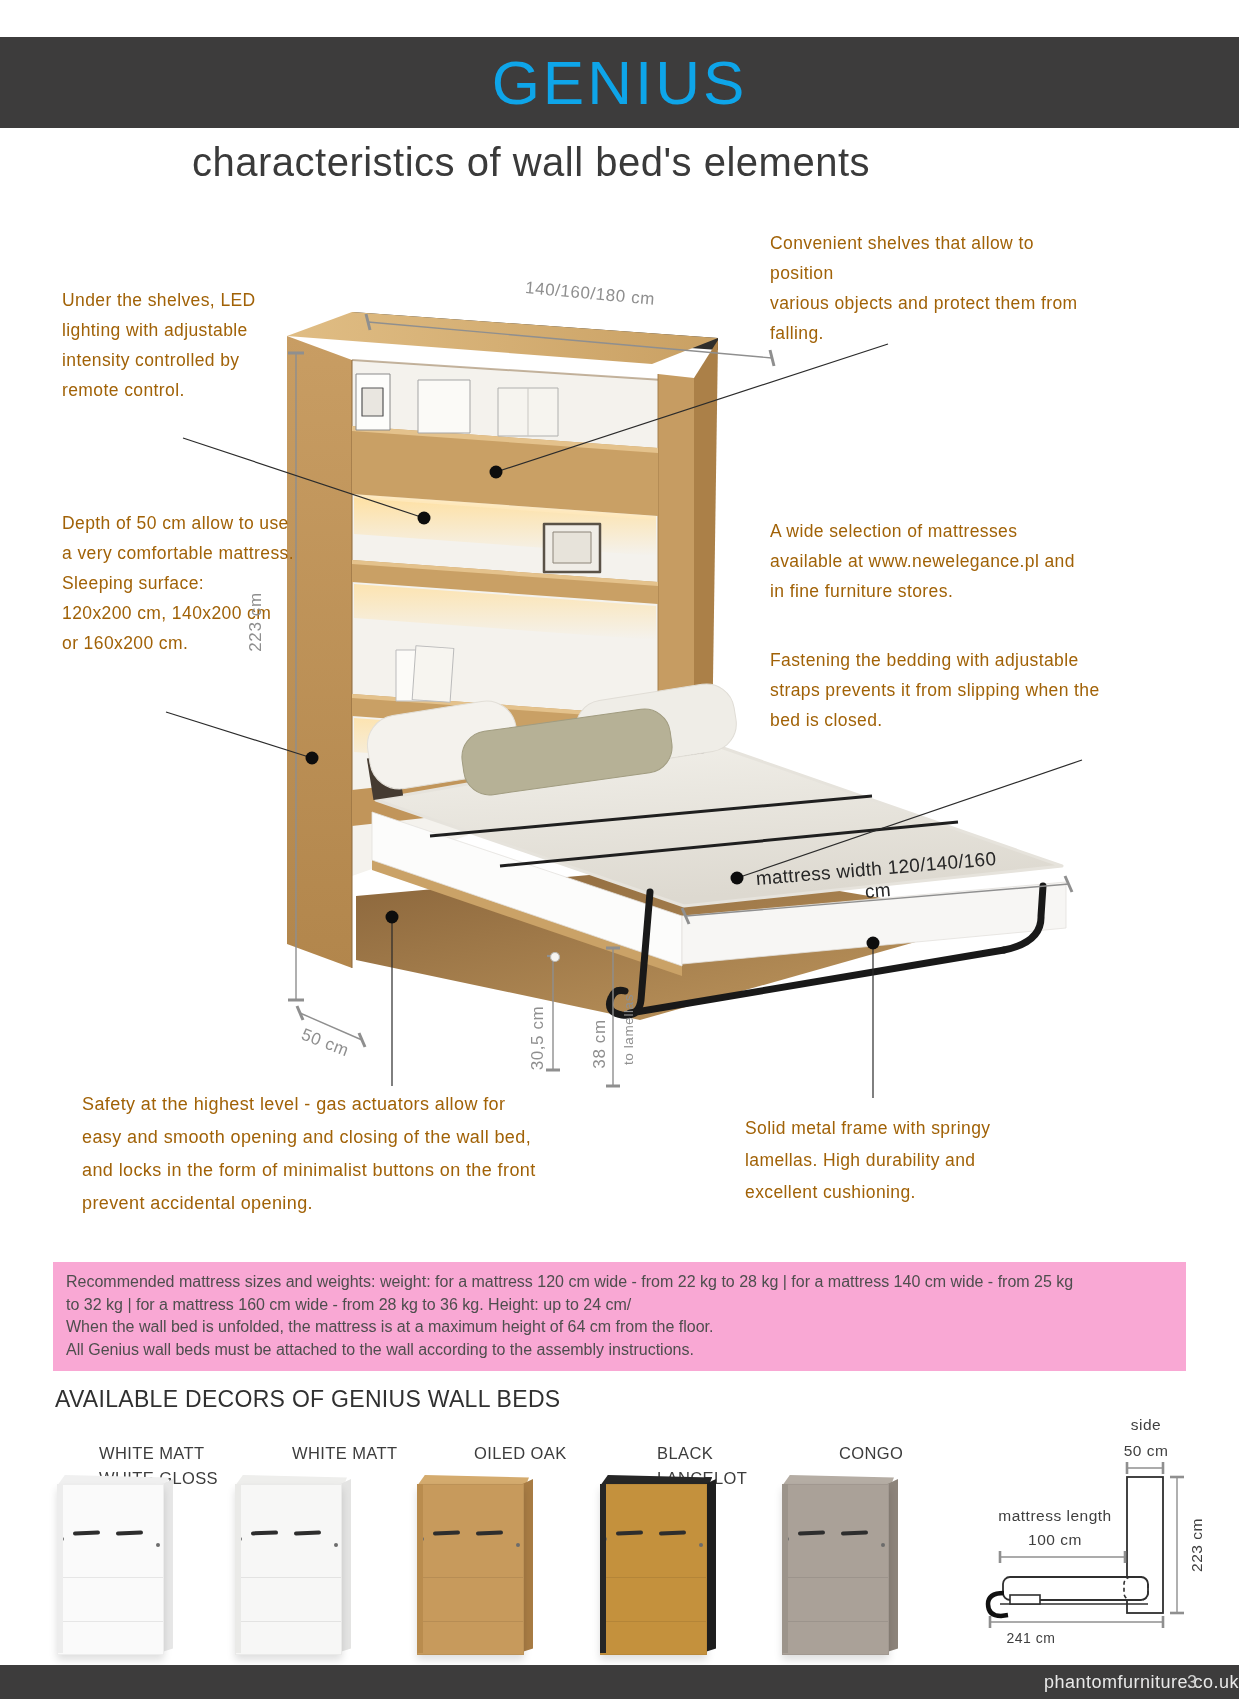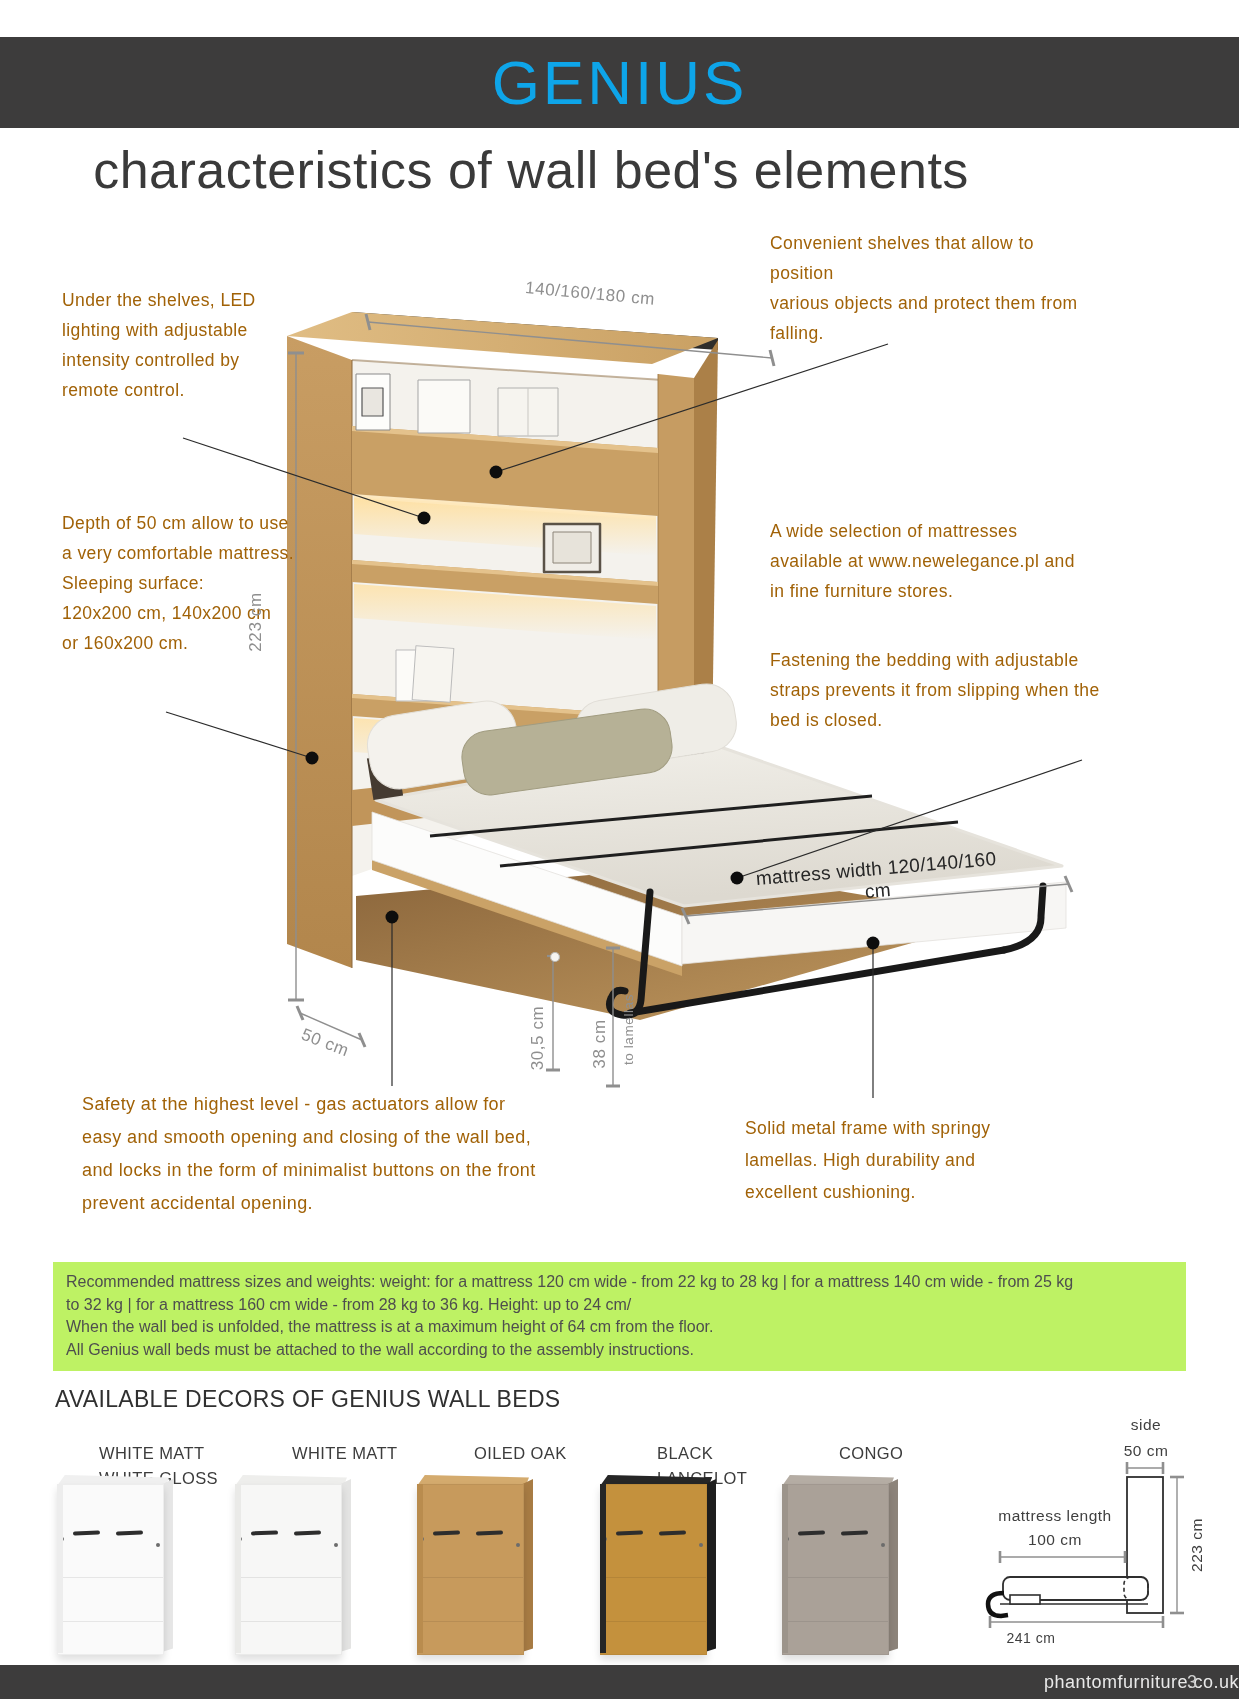--- a/index.html
+++ b/index.html
@@ -3,21 +3,21 @@
 <meta charset="utf-8">
 <style>
   html,body{margin:0;padding:0;}
   body{width:1239px;height:1699px;position:relative;background:#ffffff;overflow:hidden;
        font-family:"Liberation Sans","DejaVu Sans",sans-serif;color:#4b4b4b;}
   .abs{position:absolute;}
   
   .bar{position:absolute;left:0;width:1239px;background:#3d3c3c;}
   #header-bar{top:37px;height:91px;display:flex;align-items:center;justify-content:center;}
   #header-title{color:#0ea5e9;font-size:62px;font-weight:200;letter-spacing:3px;}
-  #subtitle{top:140px;left:0;width:1062px;text-align:center;font-size:52px;font-weight:300;
+  #subtitle{top:140px;left:0;width:1062px;text-align:center;font-size:40px;font-weight:300;
             color:#3a3a3a;letter-spacing:.5px;}
   #footer-bar{top:1665px;height:34px;}
   #footer-url{position:absolute;left:0;top:1665px;width:1239px;height:34px;line-height:34px;
               text-align:right;color:#e9e9e9;font-size:18px;font-weight:300;letter-spacing:.5px;}
   #page-number{position:absolute;right:42px;top:1665px;height:34px;line-height:34px;
                color:#cfcfcf;font-size:18px;font-weight:300;}
   
   .note{position:absolute;font-size:17.5px;line-height:30px;font-weight:300;color:#a16207;
         letter-spacing:.4px;white-space:pre-line;}
   #note-led{left:62px;top:285px;width:250px;}
@@ -32,21 +32,21 @@
        text-align:center;}
   #dim-top-width{left:470px;top:284px;width:240px;transform:rotate(5.2deg);}
   #dim-height{left:221px;top:612px;width:70px;transform:rotate(-90deg);}
   #dim-depth{left:292px;top:1033px;width:66px;transform:rotate(21deg);}
   #dim-clearance{left:503px;top:1028px;width:70px;transform:rotate(-90deg);}
   #dim-38{left:570px;top:1034px;width:60px;transform:rotate(-90deg);}
   #dim-lamellas{left:576px;top:1022px;width:104px;transform:rotate(-90deg);font-size:13.5px;}
   #dim-mattress-width{left:742px;top:858px;width:270px;transform:rotate(-4.8deg);
        color:#262626;font-size:19px;font-weight:400;letter-spacing:.3px;}
   
-  #info-box{left:53px;top:1262px;width:1107px;background:#bef264;padding:9px 13px 10px 13px;
+  #info-box{left:53px;top:1262px;width:1107px;background:#f9a8d4;padding:9px 13px 10px 13px;
             font-size:16px;line-height:22.5px;font-weight:300;color:#4e4e4e;white-space:pre-line;}
   
   #decors-heading{left:55px;top:1386px;font-size:23px;font-weight:400;color:#303030;letter-spacing:.3px;}
   .decor{position:absolute;top:1441px;width:176px;}
   .decor-label{font-size:16.5px;line-height:25px;letter-spacing:.4px;color:#3c3c3c;font-weight:300;
                white-space:pre-line;margin-left:44px;}
   .decor.ind .decor-label{padding-left:15px;}
   .cab{position:absolute;top:34px;left:0;width:118px;height:182px;}
   .cab-top{position:absolute;top:0;left:2px;width:112px;height:11px;
            clip-path:polygon(0 100%,7% 0,100% 22%,97% 100%);}

